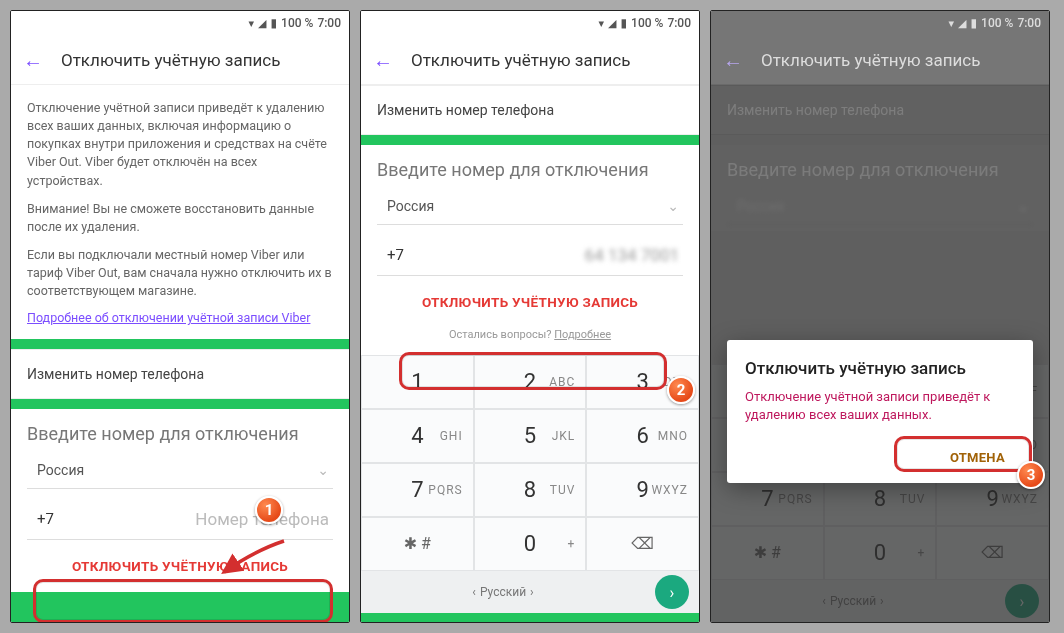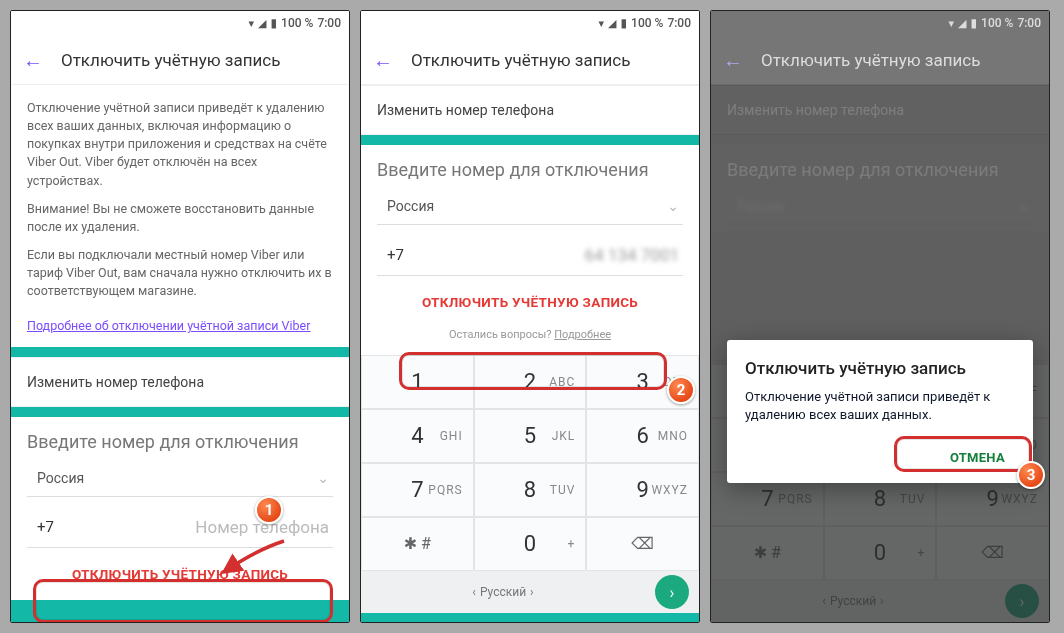--- a/index.html
+++ b/index.html
@@ -41,25 +41,25 @@
   .app-bar {
     height: 50px;
     display: flex;
     align-items: center;
     padding: 0 12px;
     gap: 18px;
     border-bottom: 1px solid #eee;
   }
   .back-arrow { color: #7b4dff; font-size: 20px; }
   .app-title { font-size: 17px; color: #333; font-weight: 400; }
-  .body-area { flex: 1; background: #14b8a6; overflow-y: hidden; position: relative; }
+  .body-area { flex: 1; background: #22c55e; overflow-y: hidden; position: relative; }
   .section-white { background: #fff; padding: 14px 16px; }
   .info-text { color: #666; font-size: 12.5px; line-height: 1.45; }
   .info-text + .info-text { margin-top: 10px; }
-  .link { color: #7b4dff; text-decoration: underline; font-size: 12.5px; display: inline-block; margin-top: 18px; }
+  .link { color: #7b4dff; text-decoration: underline; font-size: 12.5px; display: inline-block; margin-top: 10px; }
   .section-label { background:#fff; padding: 16px; font-size: 14px; color:#444; border-top:1px solid #eee; border-bottom:1px solid #eee; margin-top: 10px;}
   .form-block { background:#fff; padding: 14px 16px 6px; margin-top:10px; }
   .form-title { color:#777; font-size:18px; margin-bottom:10px; }
   .select-row {
     display:flex; align-items:center; justify-content:space-between;
     border-bottom:1px solid #ddd; padding:8px 4px 10px 10px; color:#555; font-size:14px;
   }
   .chev { color:#bbb; font-size:14px; }
   .phone-row { display:flex; align-items:center; gap:16px; padding:14px 4px 10px 10px; border-bottom:1px solid #ddd; margin-top:6px;}
   .prefix { color:#333; font-size:15px; }
@@ -97,23 +97,23 @@
   .kbottom .sp { flex:1; text-align:center; font-size:12px; color:#777; display:flex; align-items:center; justify-content:center; gap:4px;}
   .go-btn { width:34px; height:34px; border-radius:50%; background:#1ba97f; color:#fff; display:flex; align-items:center; justify-content:center; margin:0 10px; font-size:16px;}
   
   .phone.dim .body-area { filter:none; }
   .dimmer { position:absolute; inset:0; background:rgba(60,60,60,.55); }
   .dialog {
     position:absolute; left:16px; right:16px; top:255px; background:#fff; border-radius:3px;
     padding:18px 18px 10px; box-shadow:0 6px 24px rgba(0,0,0,.35);
   }
   .dlg-title { font-size:17px; color:#222; font-weight:500; margin-bottom:10px;}
-  .dlg-msg { font-size:13px; color:#0f172a; line-height:1.4; margin-bottom:18px;}
+  .dlg-msg { font-size:13px; color:#be185d; line-height:1.4; margin-bottom:18px;}
   .dlg-actions { display:flex; justify-content:flex-end; gap:8px; }
-  .dlg-btn { color:#15803d; font-weight:700; font-size:13px; padding:8px 10px; letter-spacing:.3px;}
+  .dlg-btn { color:#a16207; font-weight:700; font-size:13px; padding:8px 10px; letter-spacing:.3px;}
   .phone3 .status-bar, .phone3 .app-bar { background:#767676; color:#ddd; }
   .phone3 .app-bar { border-bottom-color:#6a6a6a; }
   .phone3 .back-arrow { color:#b8a7ef; }
   .phone3 .app-title { color:#ddd; }
   .phone3 .body-area { background:#8a8a8a; }
   .phone3 .section-label { background:#8f8f8f; color:#ccc; border-color:#7e7e7e;}
   .phone3 .form-block { background:#8f8f8f; }
   .phone3 .form-title { color:#c8c8c8; }
   .phone3 .select-row { border-color:#7a7a7a; color:#aaa; filter:blur(2px);}
   .phone3 .keyboard, .phone3 .key, .phone3 .kbottom { filter:brightness(.78); }

